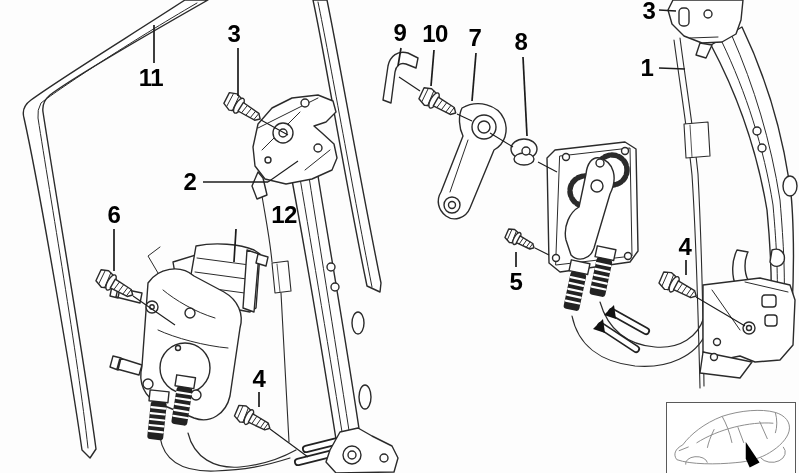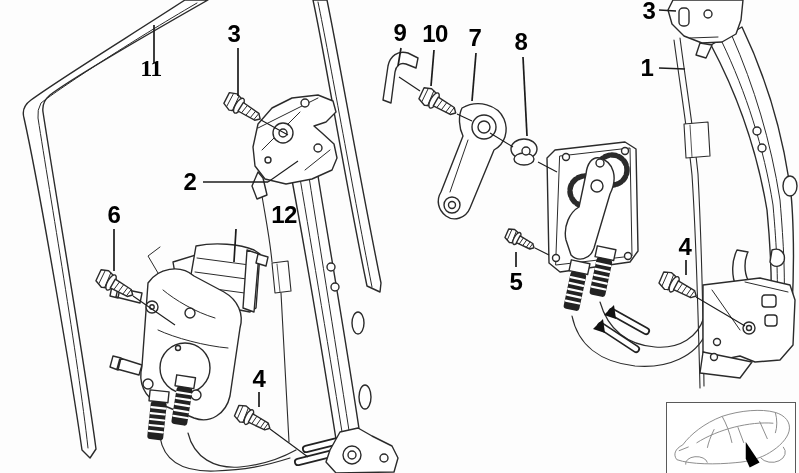--- a/index.html
+++ b/index.html
@@ -240,21 +240,21 @@
       <span class="callout" style="left: 234px; top: 34px;">3</span>
       <span class="callout" style="left: 649px; top: 11px;">3</span>
       <span class="callout" style="left: 259px; top: 379px;">4</span>
       <span class="callout" style="left: 685px; top: 247px;">4</span>
       <span class="callout" style="left: 516px; top: 282px;">5</span>
       <span class="callout" style="left: 114px; top: 215px;">6</span>
       <span class="callout" style="left: 475px; top: 38px;">7</span>
       <span class="callout" style="left: 521px; top: 42px;">8</span>
       <span class="callout" style="left: 400px; top: 33px;">9</span>
       <span class="callout" style="left: 435px; top: 34px;">10</span>
-      <span class="callout" style="left: 151px; top: 68px; font-family: Liberation Serif, serif;">11</span>
+      <span class="callout" style="left: 151px; top: 78px;">11</span>
       <span class="callout" style="left: 236px; top: 215px; margin-left: 48px;">12</span>
     </div>
 
   <div class="inset">
     <svg viewBox="0 0 130 71" fill="none" stroke="#8c8c8c" stroke-width="1" stroke-linejoin="round">
       <path d="M10,57 C6,52 8,46 16,42 C24,31 38,20 56,13 C74,7 96,5 110,9 C120,12 126,19 124,28 C122,36 114,44 104,50 C96,55 84,59 70,60 C50,62 24,62 10,57 Z"></path>
       <path d="M30,40 C52,26 84,18 108,20 M48,26 C44,34 42,40 41,45 M72,24 L78,40 M94,18 L102,36 M56,13 C60,20 64,30 66,40"></path>
       <path d="M19,62 A11,7 0 0 1 41,60 M95,55 A12,9 0 0 0 118,44"></path>
       <path d="M12,48 L22,44 M110,9 C112,16 112,24 110,30"></path>
       <polygon fill="#000" stroke="none" points="80,39 94,60 84,65 80,56"></polygon>

